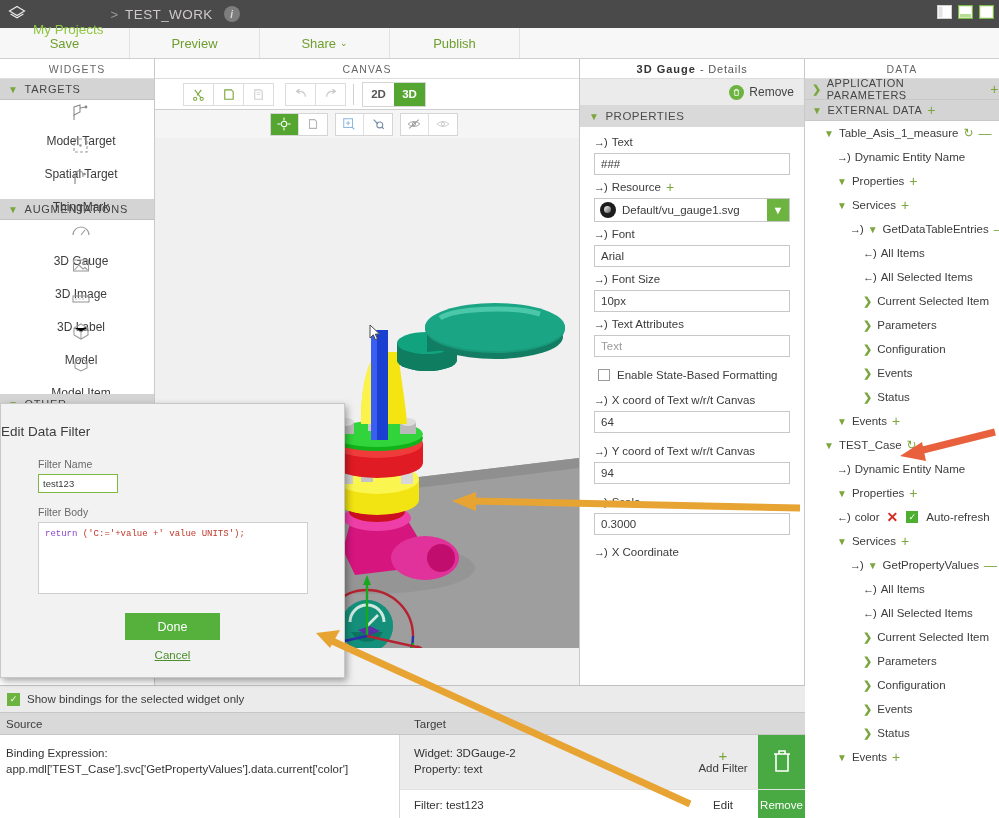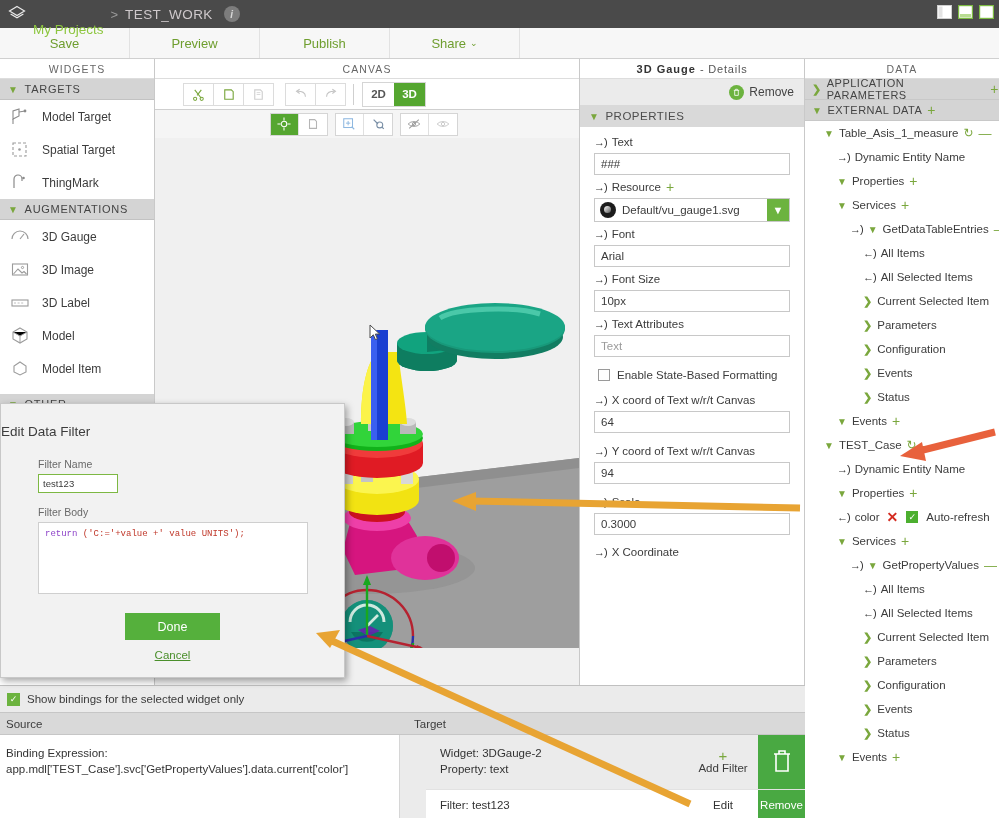--- a/index.html
+++ b/index.html
@@ -50,21 +50,21 @@
   }
 
   
   .widgets { width:155px; border-right:1px solid #c9c9c9; background:#fff; position:relative; }
   .wgrp {
     background:#d4d4d4; height:21px; display:flex; align-items:center; gap:6px;
     padding-left:8px; font-size:11px; letter-spacing:.7px; color:#444; text-transform:uppercase;
     border-bottom:1px solid #c2c2c2;
   }
   .wgrp .chev { color:#7aa73d; font-size:10px; }
-  .witem { height:33px; display:flex; align-items:center; gap:10px; padding-left:8px; font-size:12px; color:#3c3c3c; }
+  .witem { height:33px; display:flex; align-items:center; gap:10px; padding-left:8px; font-size:12px; color:#3c3c3c;flex-direction:column; }
   .wicon { width:24px; height:22px; flex:0 0 24px; display:flex; align-items:center; justify-content:center; }
 
   
   .canvas-col { width:425px; border-right:1px solid #c9c9c9; display:flex; flex-direction:column; background:#fff; position:relative; }
   .canvas-tools { height:31px; border-bottom:1px solid #cfcfcf; display:flex; align-items:center; padding-left:28px; gap:0; background:#fff; }
   .tbtn { width:31px; height:23px; border:1px solid #dcdcdc; background:#fff; display:flex; align-items:center; justify-content:center; margin-right:-1px; }
   .tgap { width:12px; }
   .vdiv { width:1px; height:21px; background:#cfcfcf; margin:0 8px; }
   .seg { display:flex; border:1px solid #d5d5d5; }
   .seg div { width:31px; height:23px; display:flex; align-items:center; justify-content:center; font-size:11.5px; color:#555; font-weight:bold; }
@@ -116,21 +116,21 @@
 
   
   .bind-panel { position:absolute; left:0; bottom:0; width:805px; height:133px; background:#ebebeb; border-top:1px solid #c0c0c0;}
   .showbind { height:26px; display:flex; align-items:center; gap:7px; padding-left:7px; font-size:11.5px; color:#3b3b3b; }
   .chk-green { width:13px; height:13px; background:#6cb33f; color:#fff; display:flex; align-items:center; justify-content:center; font-size:9px; }
   .bind-head { height:23px; background:#d9d9d9; display:flex; font-size:11.5px; color:#3c3c3c; border-top:1px solid #c6c6c6; border-bottom:1px solid #c6c6c6;}
   .bind-head .c1 { width:400px; padding-left:6px; display:flex; align-items:center; }
   .bind-head .c2 { flex:1; padding-left:14px; display:flex; align-items:center; }
   .bind-body { display:flex; background:#fff; height:84px; }
   .bb-src { width:400px; padding:10px 6px 0 6px; font-size:11.5px; color:#333; line-height:16px; border-right:1px solid #d6d6d6; background:#fff;}
-  .bb-tgt { flex:1; display:flex; flex-direction:column; background:#ebebeb;padding-left:26px; }
+  .bb-tgt { flex:1; display:flex; flex-direction:column; background:#ebebeb; }
   .tgt-top { display:flex; height:54px; }
   .tgt-info { flex:1; padding:10px 0 0 14px; font-size:11.5px; line-height:16px; color:#333; }
   .addfilter { width:70px; display:flex; flex-direction:column; align-items:center; justify-content:center; font-size:11.5px; color:#3b3b3b;}
   .addfilter .p { color:#7aa73d; font-size:15px; line-height:12px;}
   .trashbig { width:47px; background:#49a942; display:flex; align-items:center; justify-content:center;}
   .tgt-bot { display:flex; height:30px; background:#fff; border-top:1px solid #e2e2e2; align-items:stretch;}
   .tgt-bot .fl { flex:1; display:flex; align-items:center; padding-left:14px; font-size:11.5px; color:#333;}
   .tgt-bot .edt { width:70px; display:flex; align-items:center; justify-content:center; font-size:11.5px; color:#333;}
   .tgt-bot .rmv { width:47px; background:#49a942; color:#fff; display:flex; align-items:center; justify-content:center; font-size:11.5px;}
 
@@ -192,26 +192,26 @@
 </div>
 
 <div class="menubar">
   <div class="menuitem">
       <span>Save</span>
     </div>
   <div class="menuitem">
       <span>Preview</span>
     </div>
   <div class="menuitem">
-      <span>Publish</span>
-    </div>
-  <div class="menuitem">
     <span>Share</span>
     <span class="caret">⌄</span>
   </div>
+  <div class="menuitem">
+      <span>Publish</span>
+    </div>
 </div>
 
 <div class="body-row">
 
   <div class="widgets">
     <div class="colhdr">Widgets</div>
 
     <div class="wgrp">
       <span class="chev">▼</span>
       <span>TARGETS</span>

